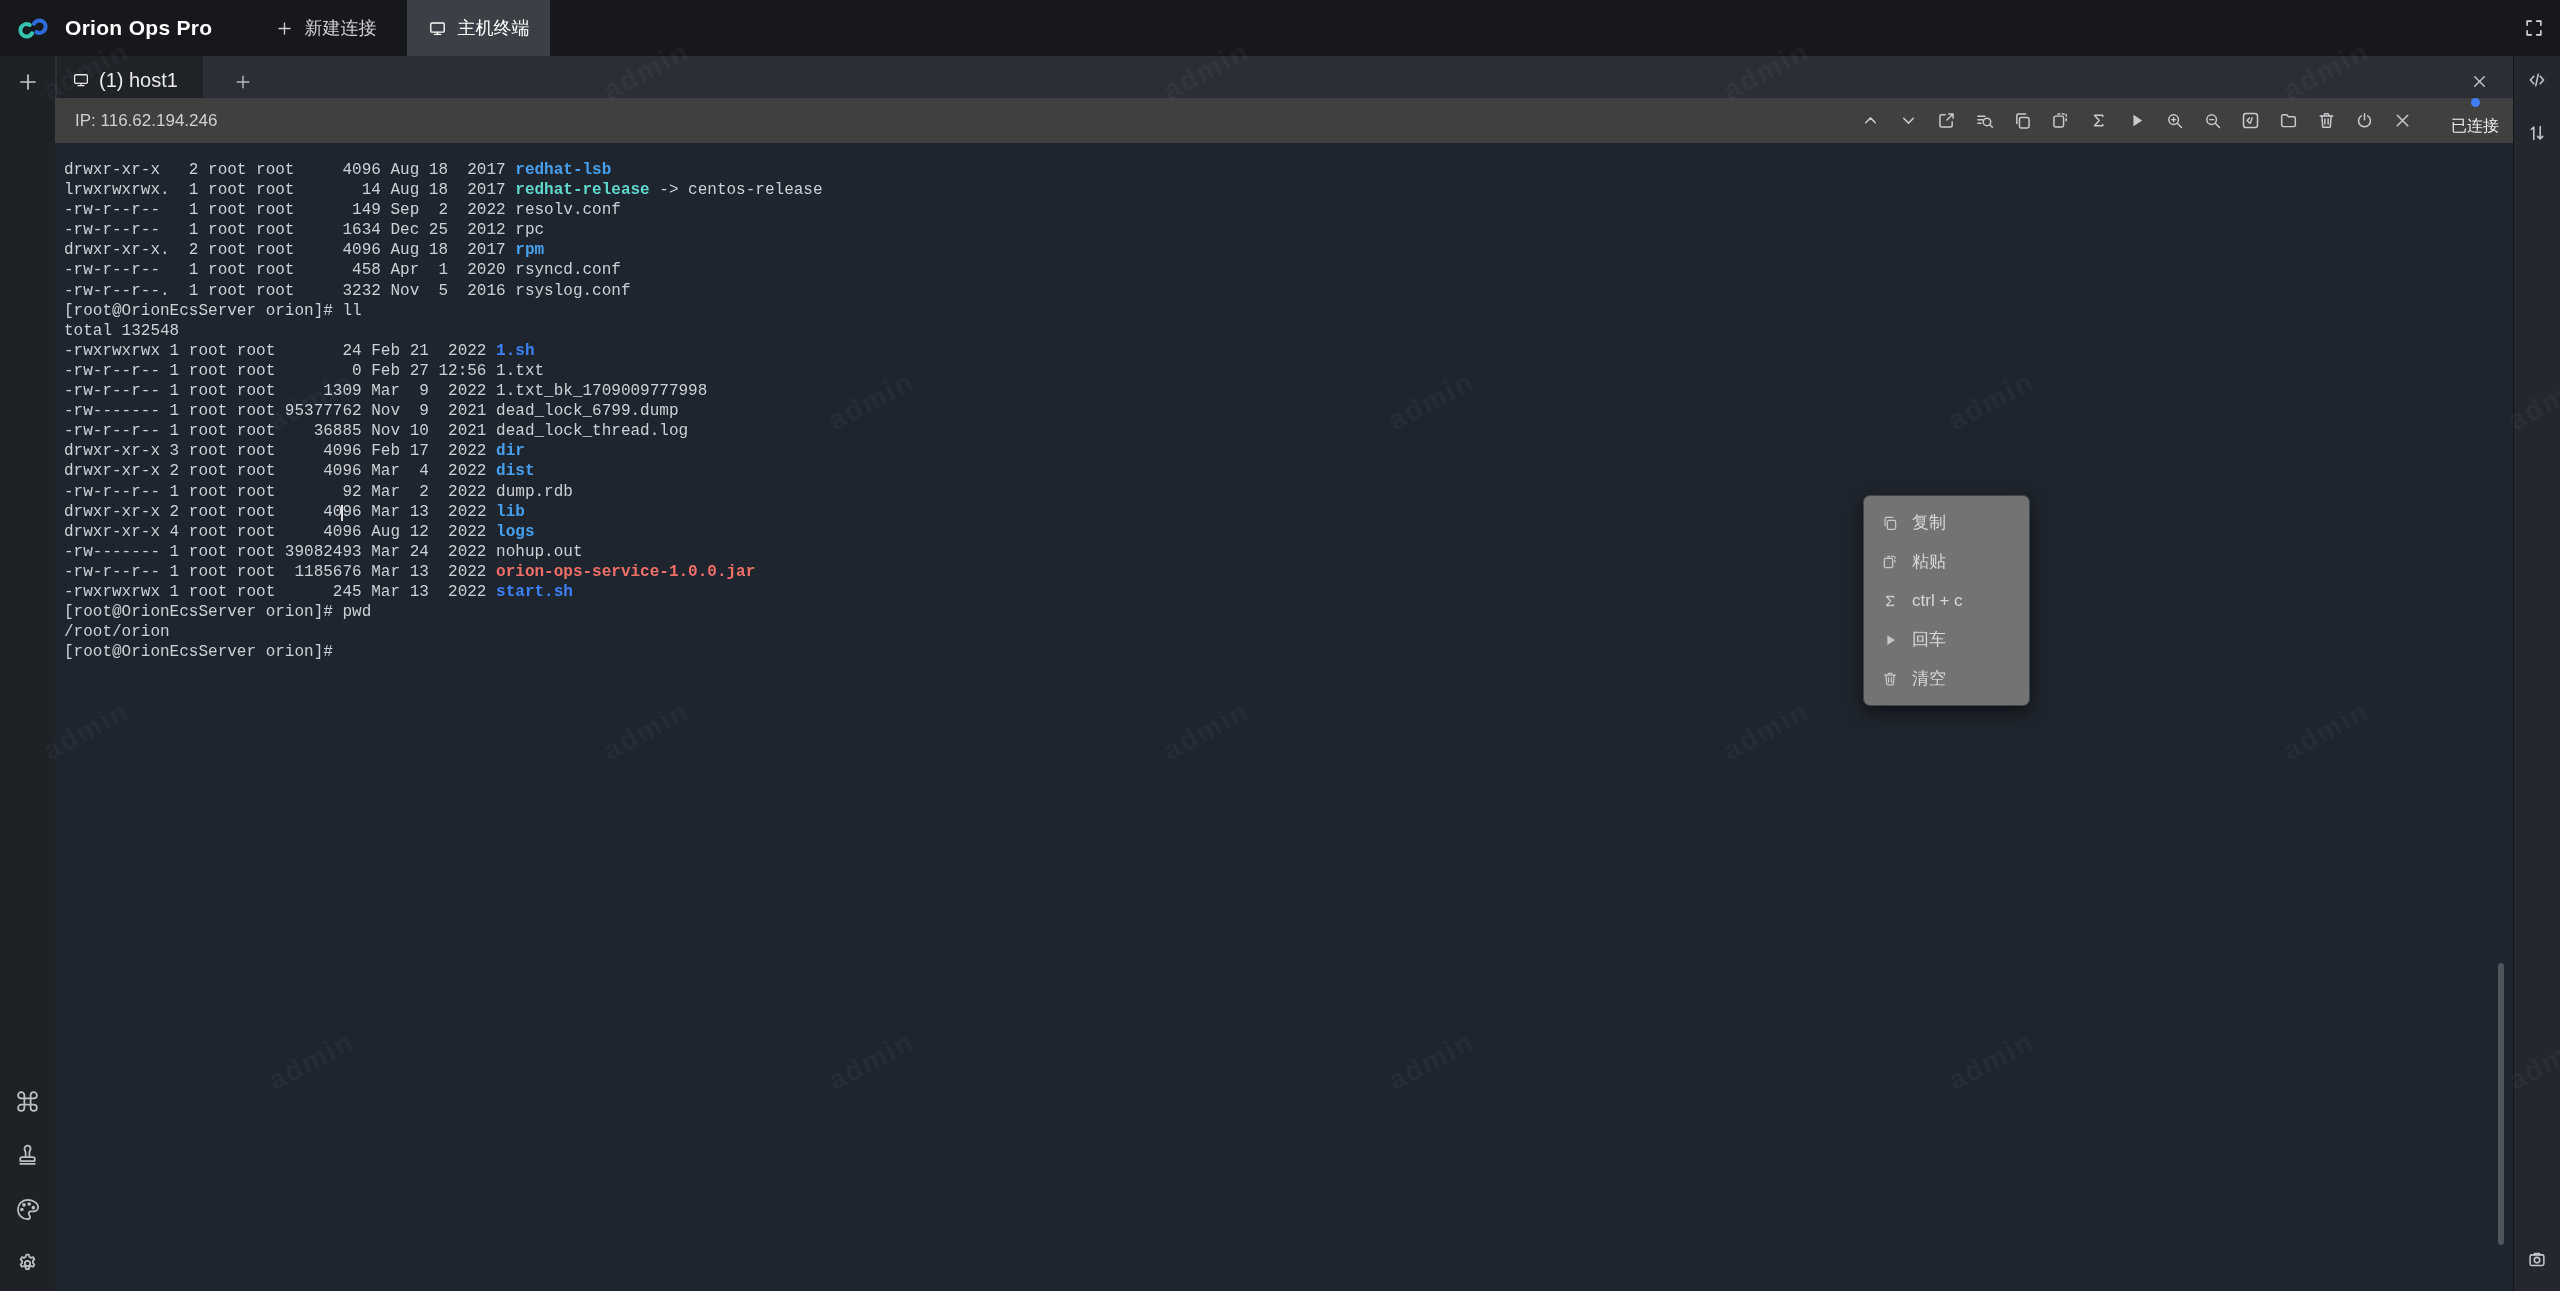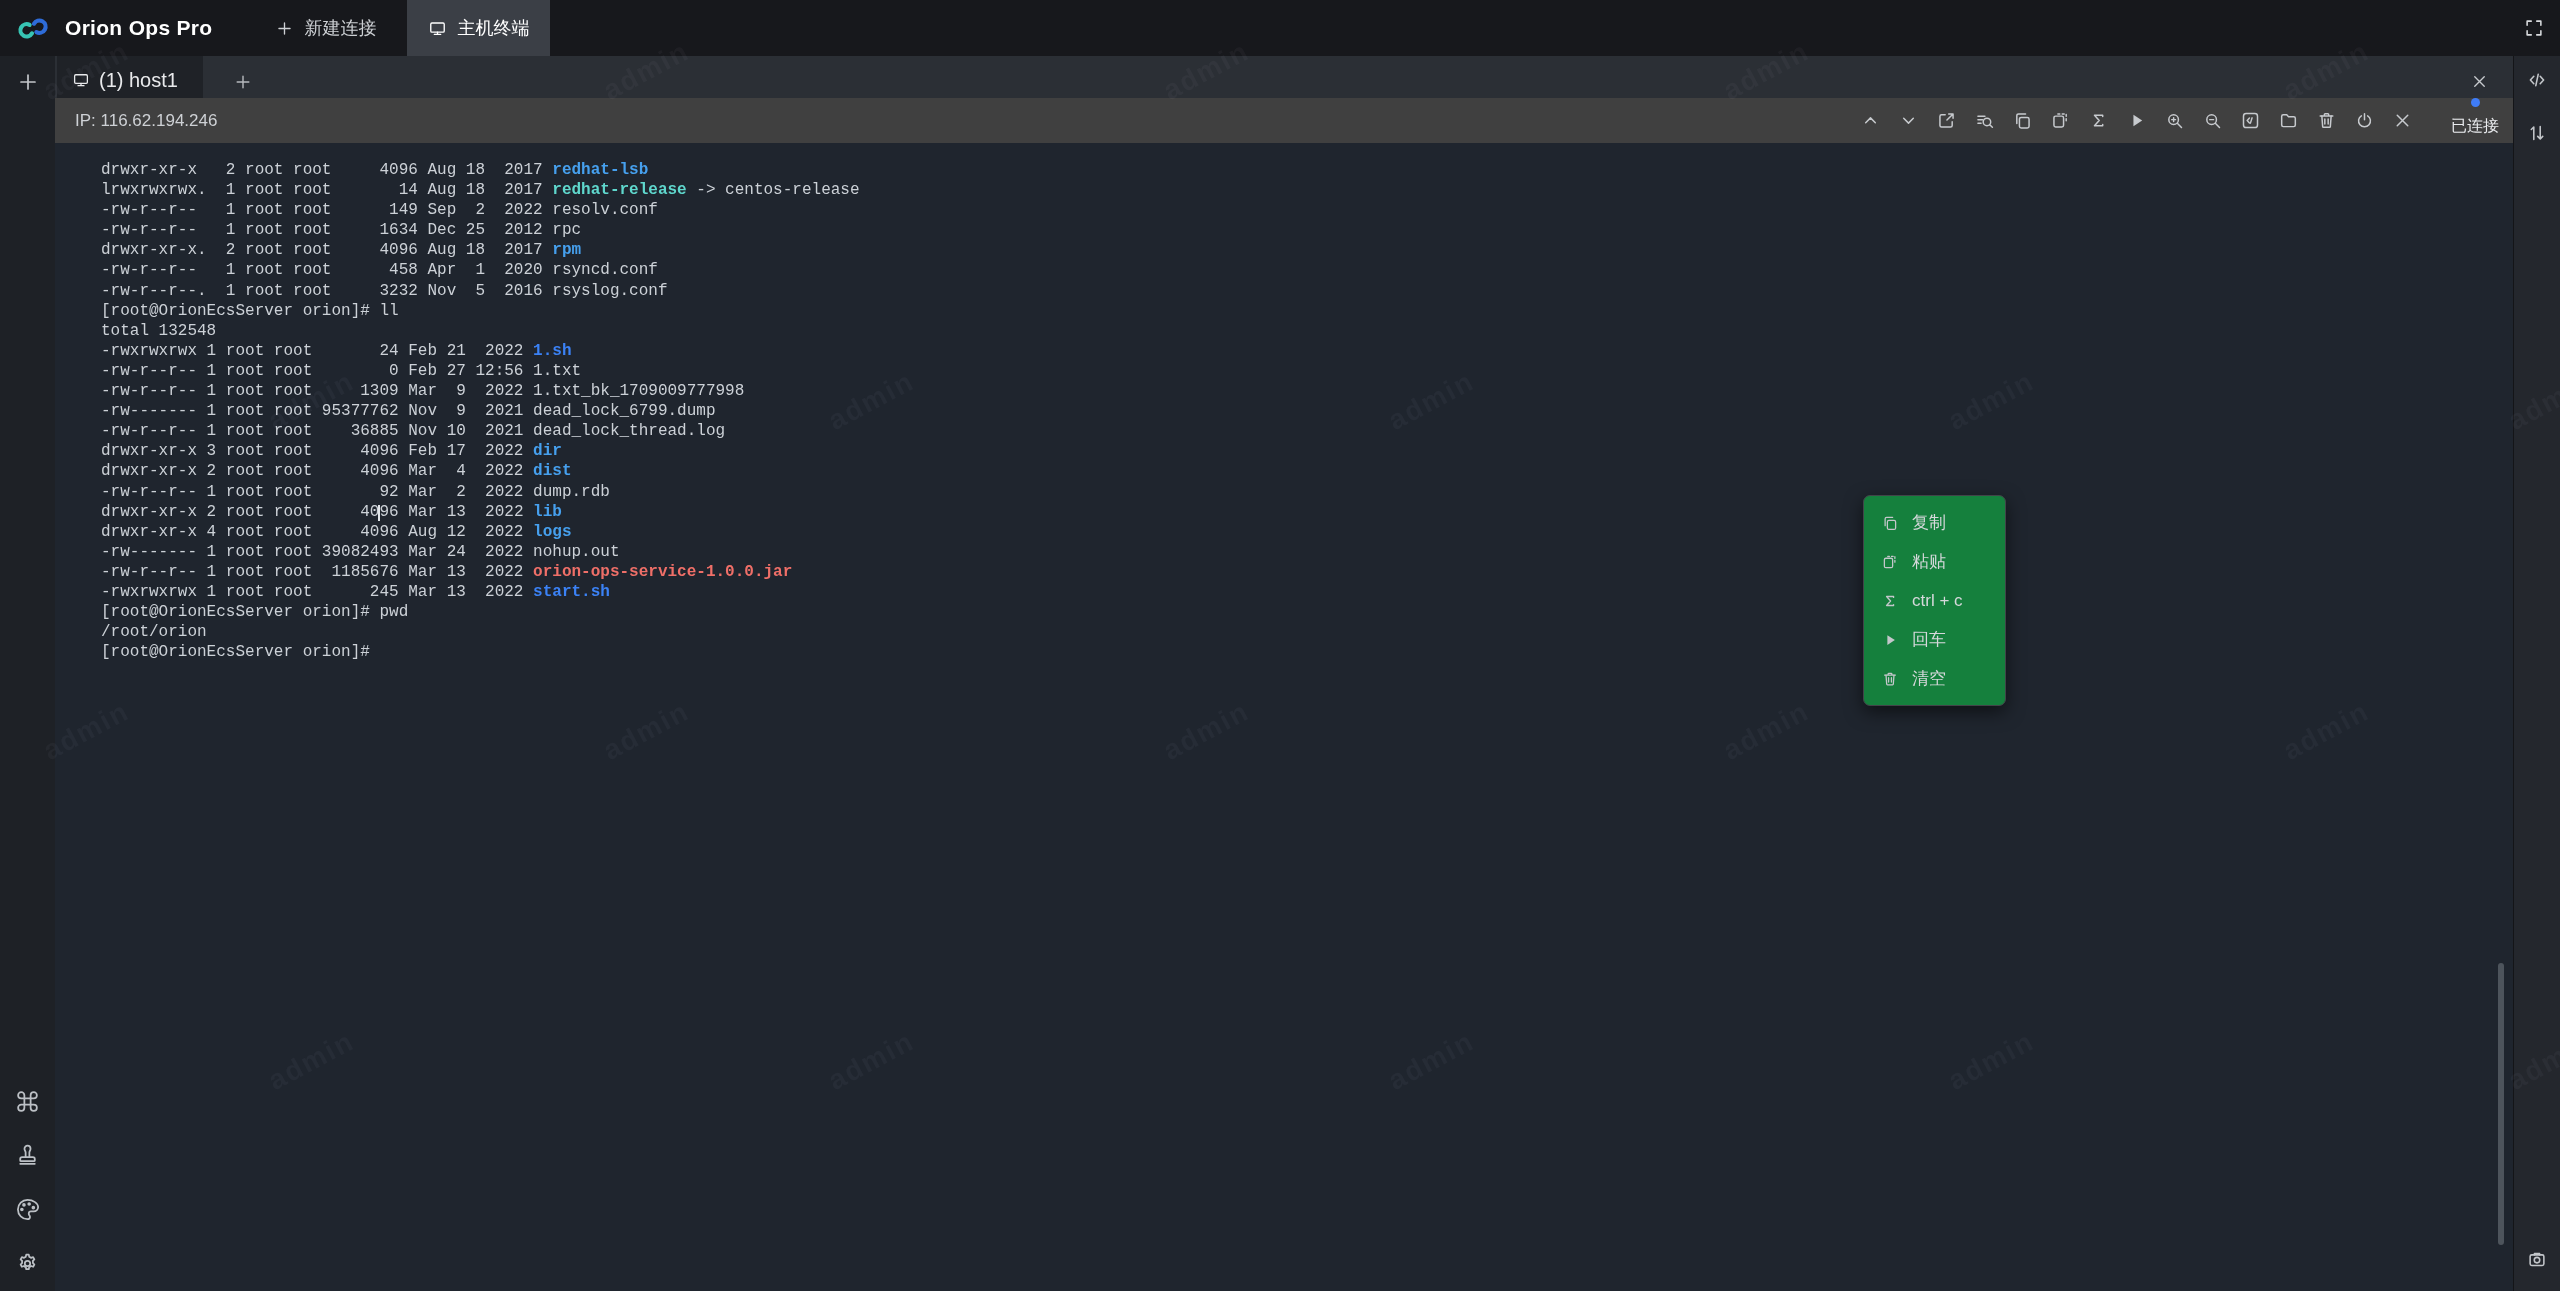--- a/index.html
+++ b/index.html
@@ -58,21 +58,21 @@
     display:flex; align-items:center; gap:17px; color:#c7cace; }
   .tool-icons .icn { cursor:pointer; }
   .status { position:absolute; right:14px; top:0; height:45px; display:flex; align-items:center; gap:9px;flex-direction:column; }
   .status-dot { width:9px; height:9px; border-radius:50%; background:#3f7cf6; }
   .status-label { font-size:16px; color:#eaecef; }
 
   
   .terminal { position:absolute; left:55px; top:152px; width:2458px; height:1139px;
     background:#1f252e; padding:8px 0 0 9px; white-space:pre;
     font-family:"Liberation Mono", monospace; font-size:16px; line-height:20.1px; color:#ccd1d7; z-index:1; }
-  .term-line { height:20.1px;margin-left:37px; }
+  .term-line { height:20.1px; }
   .c-b { color:#46a0ee; font-weight:bold; }
   .c-c { color:#5fd7cd; font-weight:bold; }
   .c-g { color:#3b82f6; font-weight:bold; }
   .c-r { color:#ef6f68; font-weight:bold; }
   .cursor { display:inline-block; width:2px; height:16px; background:#e2e6ea;
     vertical-align:text-bottom; margin:0 -1px; }
   .scroll-thumb { position:absolute; left:2498px; top:963px; width:6px; height:282px;
     background:#4d545c; border-radius:3px; z-index:7; cursor:pointer; }
 
   
@@ -84,22 +84,22 @@
   .search-input::placeholder { color:#6e747b; }
   .search-btns { display:flex; align-items:center; gap:15px; color:#c6c9cd; }
   .search-btns .icn svg { width:16px; height:16px; }
   .search-btns .icn, .text-icon { cursor:pointer; }
   .text-icon { font-size:15px; font-weight:bold; color:#c6c9cd; line-height:1;
     font-family:"Liberation Sans", sans-serif; }
   .text-icon.u { border-bottom:1.5px solid #c6c9cd; padding-bottom:1px; }
   .text-icon.serif { font-family:"Liberation Serif", serif; }
 
   
-  .context-menu { position:absolute; left:1863px; top:495px; width:143px;
-    background:#15803d; border:1px solid #414449; border-radius:7px;
+  .context-menu { position:absolute; left:1863px; top:495px; width:167px;
+    background:#737373; border:1px solid #414449; border-radius:7px;
     box-shadow:0 6px 18px rgba(0,0,0,.55); padding:7px 0; z-index:20; }
   .menu-item { display:flex; align-items:center; gap:13px; padding:0 17px; height:39px;
     color:#d6d8db; font-size:17px; cursor:pointer; }
   .menu-item .icn { color:#c4c7cb; }
   .menu-item .icn svg { width:18px; height:18px; }
 
   
   .right-sidebar { position:absolute; left:2513px; top:56px; width:47px; height:1235px;
     background:#24272d; border-left:1px solid #141518; z-index:6; }
   .right-sidebar .icn { position:absolute; left:50%; transform:translateX(-50%);

